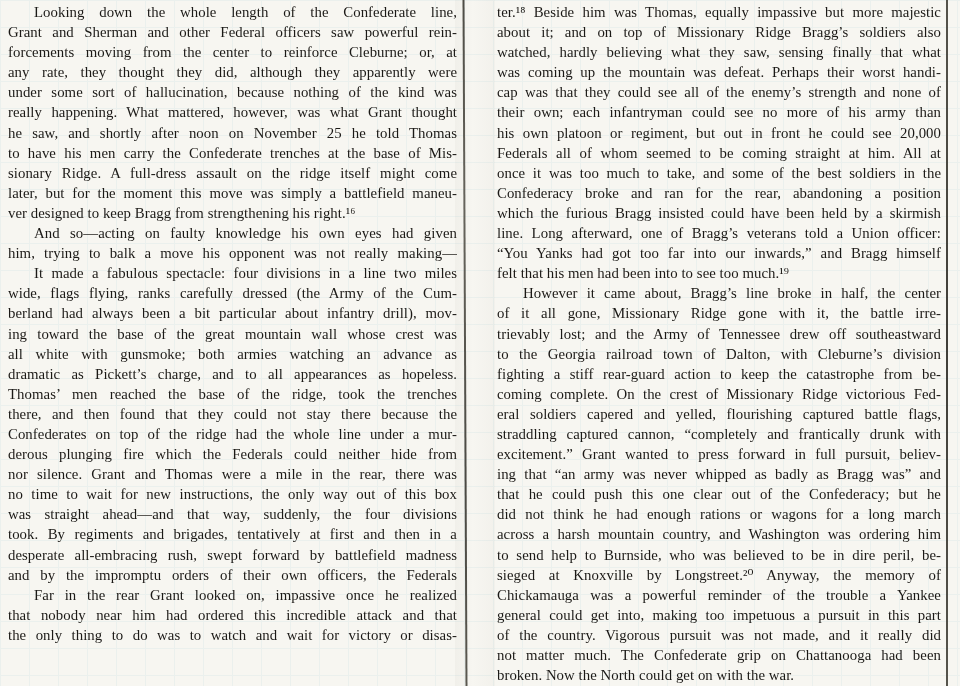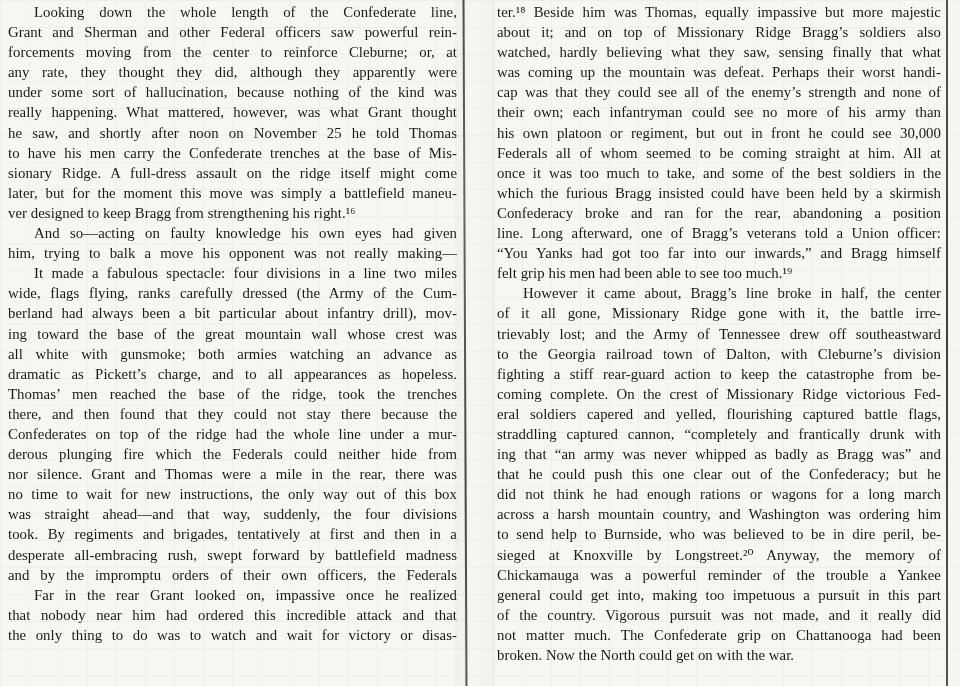--- a/index.html
+++ b/index.html
@@ -113,36 +113,37 @@
       <div class="line">that nobody near him had ordered this incredible attack and that</div>
       <div class="line">the only thing to do was to watch and wait for victory or disas-</div>
     </div>
   <div class="column right">
       <div class="line">ter.¹⁸ Beside him was Thomas, equally impassive but more majestic</div>
       <div class="line">about it; and on top of Missionary Ridge Bragg’s soldiers also</div>
       <div class="line">watched, hardly believing what they saw, sensing finally that what</div>
       <div class="line">was coming up the mountain was defeat. Perhaps their worst handi-</div>
       <div class="line">cap was that they could see all of the enemy’s strength and none of</div>
       <div class="line">their own; each infantryman could see no more of his army than</div>
-      <div class="line">his own platoon or regiment, but out in front he could see 30,000</div>
+      <div class="line">his own platoon or regiment, but out in front he could see 20,000</div>
       <div class="line">Federals all of whom seemed to be coming straight at him. All at</div>
       <div class="line">once it was too much to take, and some of the best soldiers in the</div>
+      <div class="line">Confederacy broke and ran for the rear, abandoning a position</div>
       <div class="line">which the furious Bragg insisted could have been held by a skirmish</div>
-      <div class="line">Confederacy broke and ran for the rear, abandoning a position</div>
       <div class="line">line. Long afterward, one of Bragg’s veterans told a Union officer:</div>
       <div class="line">“You Yanks had got too far into our inwards,” and Bragg himself</div>
-      <div class="line endline">felt grip his men had been able to see too much.¹⁹</div>
+      <div class="line endline">felt that his men had been into to see too much.¹⁹</div>
       <div class="line indent">However it came about, Bragg’s line broke in half, the center</div>
       <div class="line">of it all gone, Missionary Ridge gone with it, the battle irre-</div>
       <div class="line">trievably lost; and the Army of Tennessee drew off southeastward</div>
       <div class="line">to the Georgia railroad town of Dalton, with Cleburne’s division</div>
       <div class="line">fighting a stiff rear-guard action to keep the catastrophe from be-</div>
       <div class="line">coming complete. On the crest of Missionary Ridge victorious Fed-</div>
       <div class="line">eral soldiers capered and yelled, flourishing captured battle flags,</div>
       <div class="line">straddling captured cannon, “completely and frantically drunk with</div>
+      <div class="line">excitement.” Grant wanted to press forward in full pursuit, believ-</div>
       <div class="line">ing that “an army was never whipped as badly as Bragg was” and</div>
       <div class="line">that he could push this one clear out of the Confederacy; but he</div>
       <div class="line">did not think he had enough rations or wagons for a long march</div>
       <div class="line">across a harsh mountain country, and Washington was ordering him</div>
       <div class="line">to send help to Burnside, who was believed to be in dire peril, be-</div>
       <div class="line">sieged at Knoxville by Longstreet.²⁰ Anyway, the memory of</div>
       <div class="line">Chickamauga was a powerful reminder of the trouble a Yankee</div>
       <div class="line">general could get into, making too impetuous a pursuit in this part</div>
       <div class="line">of the country. Vigorous pursuit was not made, and it really did</div>
       <div class="line">not matter much. The Confederate grip on Chattanooga had been</div>

